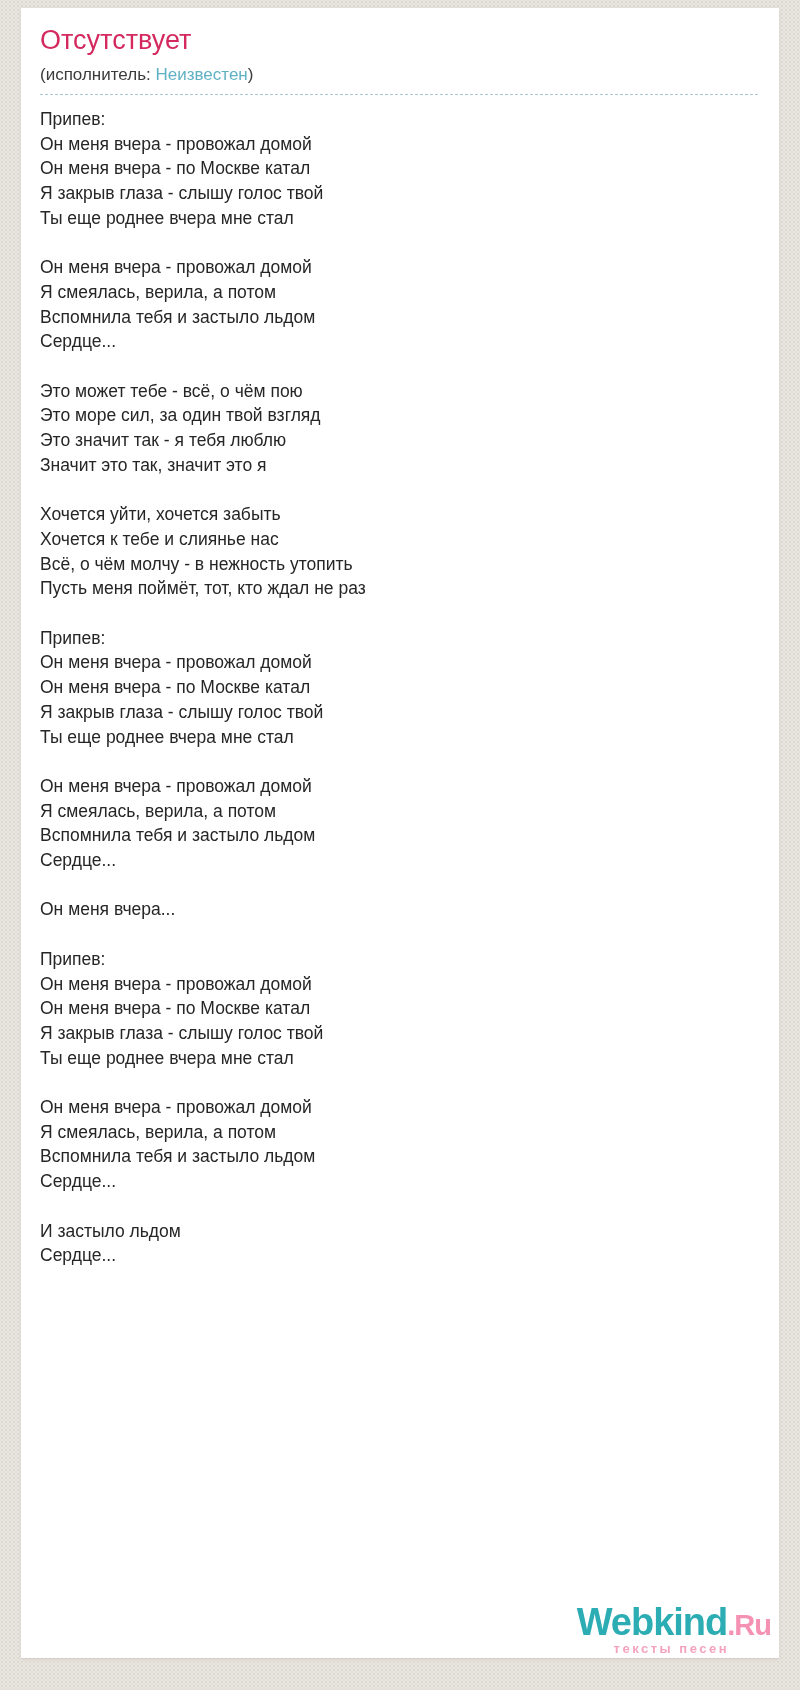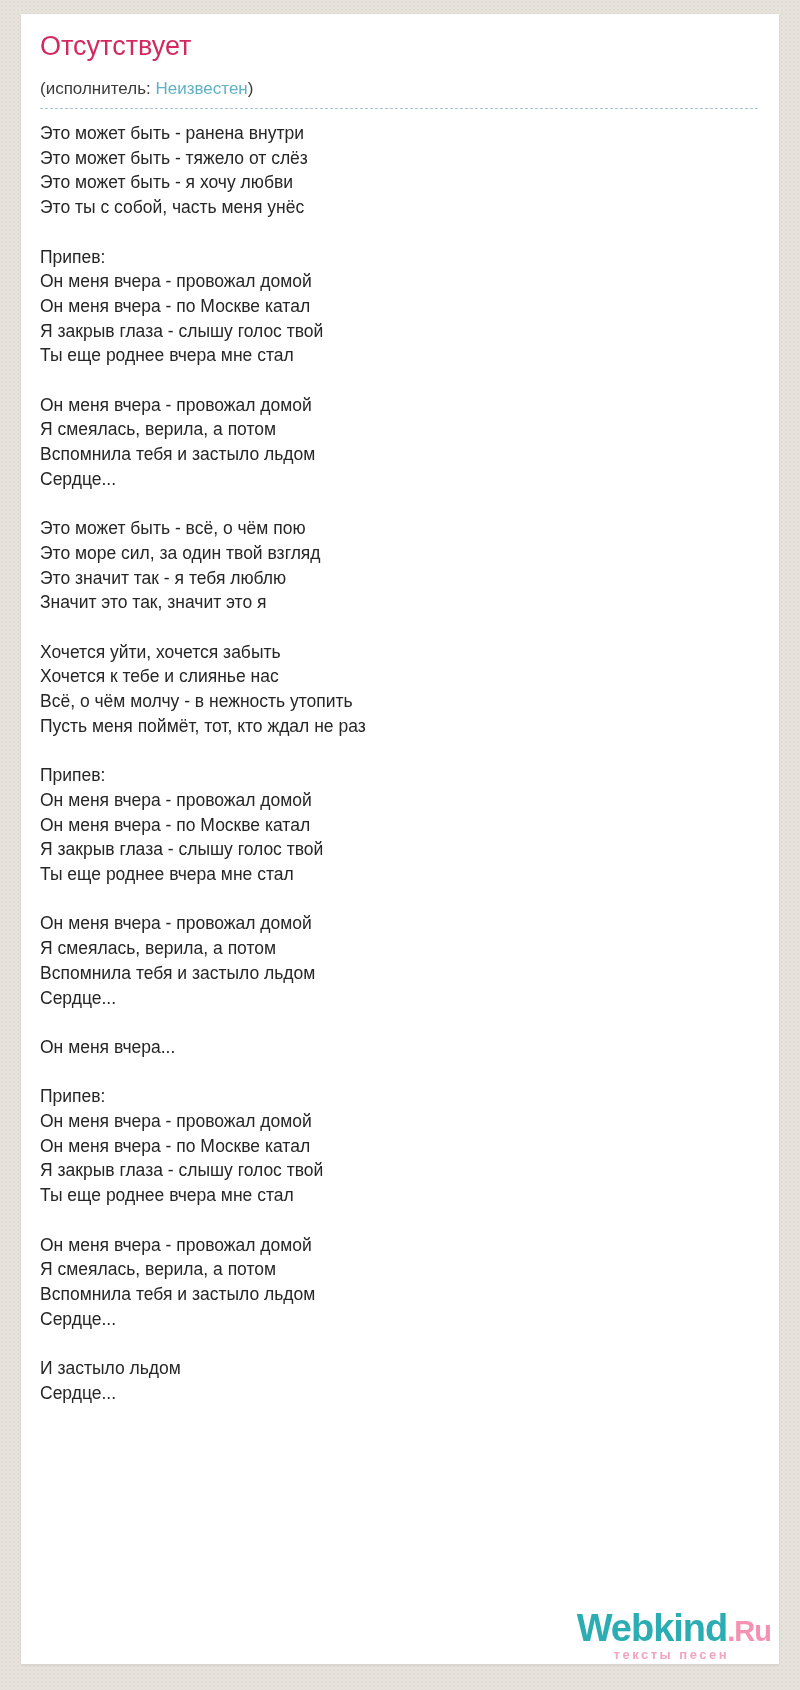--- a/index.html
+++ b/index.html
@@ -12,41 +12,41 @@
       radial-gradient(#dcd8d1 0.9px, transparent 1.1px),
       radial-gradient(#e3dfd8 0.9px, transparent 1.1px);
     background-size: 4px 4px, 4px 4px;
     background-position: 0 0, 2px 2px;
     font-family: "Liberation Sans", "DejaVu Sans", sans-serif;
     overflow: hidden;
   }
   .card {
     position: absolute;
     left: 21px;
-    top: 14px;
+    top: 8px;
     width: 758px;
     height: 1650px;
     background: #ffffff;
     box-shadow: 0 1px 3px rgba(0,0,0,0.10);
     box-sizing: border-box;
   }
   .content {
     padding: 16px 21px 0 19px;
   }
   .page-title {
     margin: 0;
     font-size: 27px;
     font-weight: normal;
     color: #d4295f;
     line-height: 32px;
   }
   .subtitle {
     font-size: 17px;
     color: #3b3b3b;
-    margin-top: 16px;
+    margin-top: 8px;
     padding-bottom: 9px;
     border-bottom: 1px dashed #a9c6d3;
     line-height: 21px;
   }
   .artist-link {
     color: #5fb1c3;
     text-decoration: none;
     cursor: pointer;
   }
   .lyrics {
@@ -95,40 +95,34 @@
   <div class="content">
 
     <h1 class="page-title">Отсутствует</h1>
 
     <div class="subtitle">
       <span>(исполнитель: </span><a class="artist-link">Неизвестен</a><span>)</span>
     </div>
 
     <div class="lyrics">
         <div class="stanza">
-          <p class="line">Это может быть - ранена внутри</p>
-          <p class="line">Это может быть - тяжело от слёз</p>
-          <p class="line">Это может быть - я хочу любви</p>
-          <p class="line">Это ты с собой, часть меня унёс</p>
-        </div>
-        <div class="stanza">
           <p class="line">Припев:</p>
           <p class="line">Он меня вчера - провожал домой</p>
           <p class="line">Он меня вчера - по Москве катал</p>
           <p class="line">Я закрыв глаза - слышу голос твой</p>
           <p class="line">Ты еще роднее вчера мне стал</p>
         </div>
         <div class="stanza">
           <p class="line">Он меня вчера - провожал домой</p>
           <p class="line">Я смеялась, верила, а потом</p>
           <p class="line">Вспомнила тебя и застыло льдом</p>
           <p class="line">Сердце...</p>
         </div>
         <div class="stanza">
-          <p class="line">Это может быть - всё, о чём пою</p>
+          <p class="line">Это может тебе - всё, о чём пою</p>
           <p class="line">Это море сил, за один твой взгляд</p>
           <p class="line">Это значит так - я тебя люблю</p>
           <p class="line">Значит это так, значит это я</p>
         </div>
         <div class="stanza">
           <p class="line">Хочется уйти, хочется забыть</p>
           <p class="line">Хочется к тебе и слиянье нас</p>
           <p class="line">Всё, о чём молчу - в нежность утопить</p>
           <p class="line">Пусть меня поймёт, тот, кто ждал не раз</p>
         </div>

